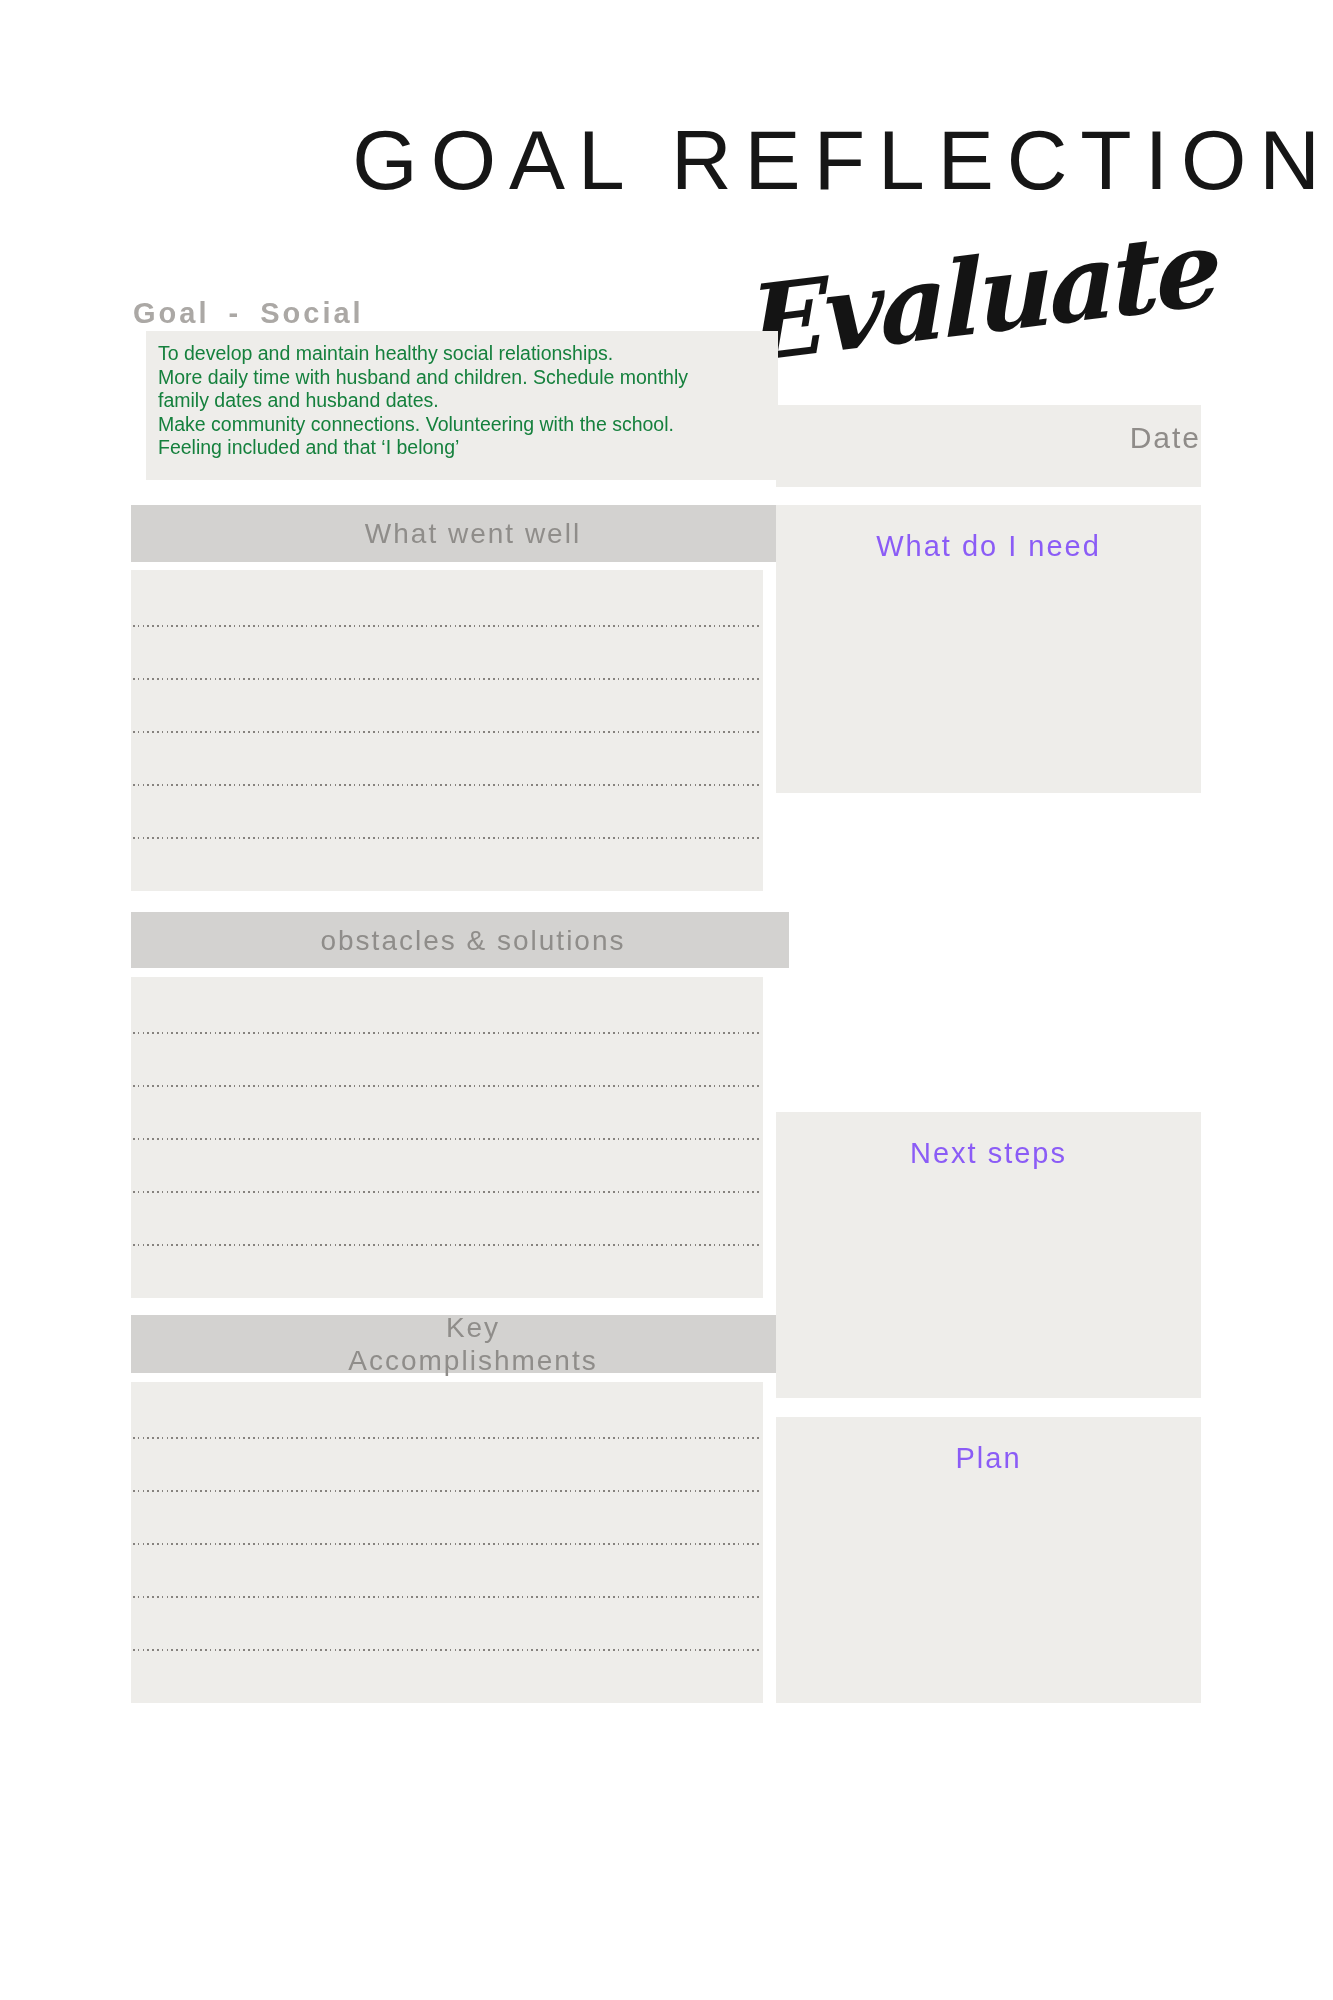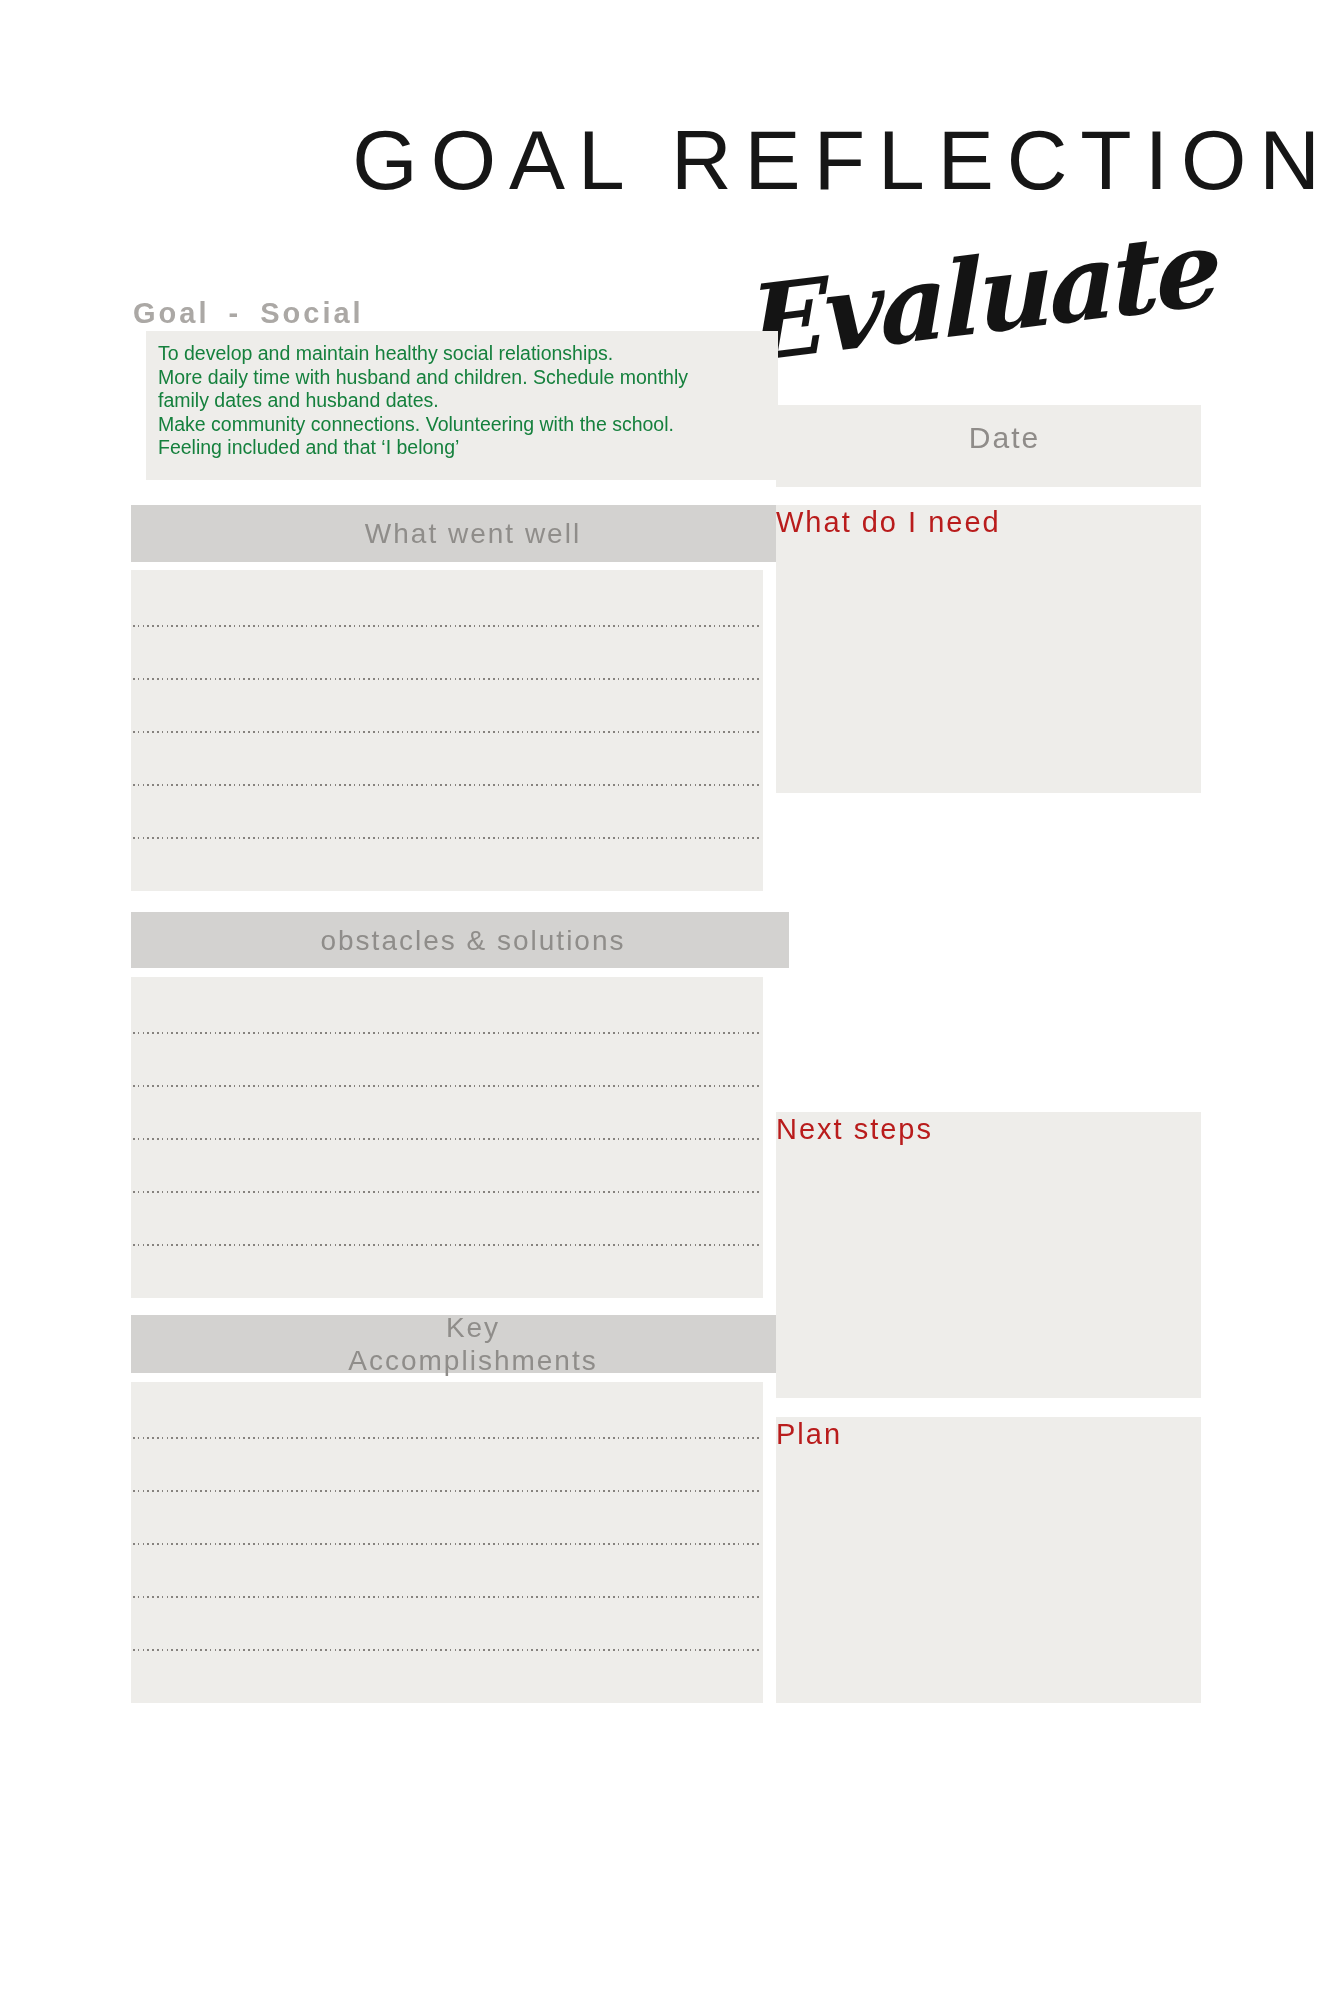--- a/index.html
+++ b/index.html
@@ -43,21 +43,21 @@
     overflow:hidden;
     margin-left:15px;
   }
   
   .date-box{
     position:absolute;top:405px;left:776px;width:425px;height:82px;
     background:#eeedea;
   }
   .date-box .box-title{
     display:block;padding:16px 0 0 32px;
-    font-size:30px;color:#8f8c89;letter-spacing:2px;text-align:center;
+    font-size:30px;color:#8f8c89;letter-spacing:2px;text-align:right;
   }
   
   .sec-header{
     position:absolute;left:131px;width:632px;
     background:#d3d2d0;
     display:flex;align-items:center;justify-content:center;
     text-align:center;
     font-size:28px;line-height:33px;color:#8f8d8a;letter-spacing:2px;
     white-space:pre-line;
     overflow:visible;
@@ -79,23 +79,23 @@
       rgba(104,100,96,0.78) 0px, rgba(104,100,96,0.78) 1.6px,
       transparent 1.6px, transparent 4.8px);
   }
   .dl-1{top:55px;} .dl-2{top:108px;} .dl-3{top:161px;} .dl-4{top:214px;} .dl-5{top:267px;}
   
   .right-box{
     position:absolute;left:776px;width:425px;
     background:#eeedea;
   }
   .right-box .box-title{
-    display:block;margin-top:1px;width:100%;
-    text-align:left;
-    font-size:29px;color:#b91c1c;letter-spacing:2px;
+    display:block;margin-top:25px;width:100%;
+    text-align:center;
+    font-size:29px;color:#8b5cf6;letter-spacing:2px;
   }
   .rb-1{top:505px;height:288px;}
   .rb-2{top:809px;height:283px;}
   .rb-3{top:1112px;height:286px;}
   .rb-4{top:1417px;height:286px;}
 </style>
 </head>
 <body>
 
 <div class="page">

